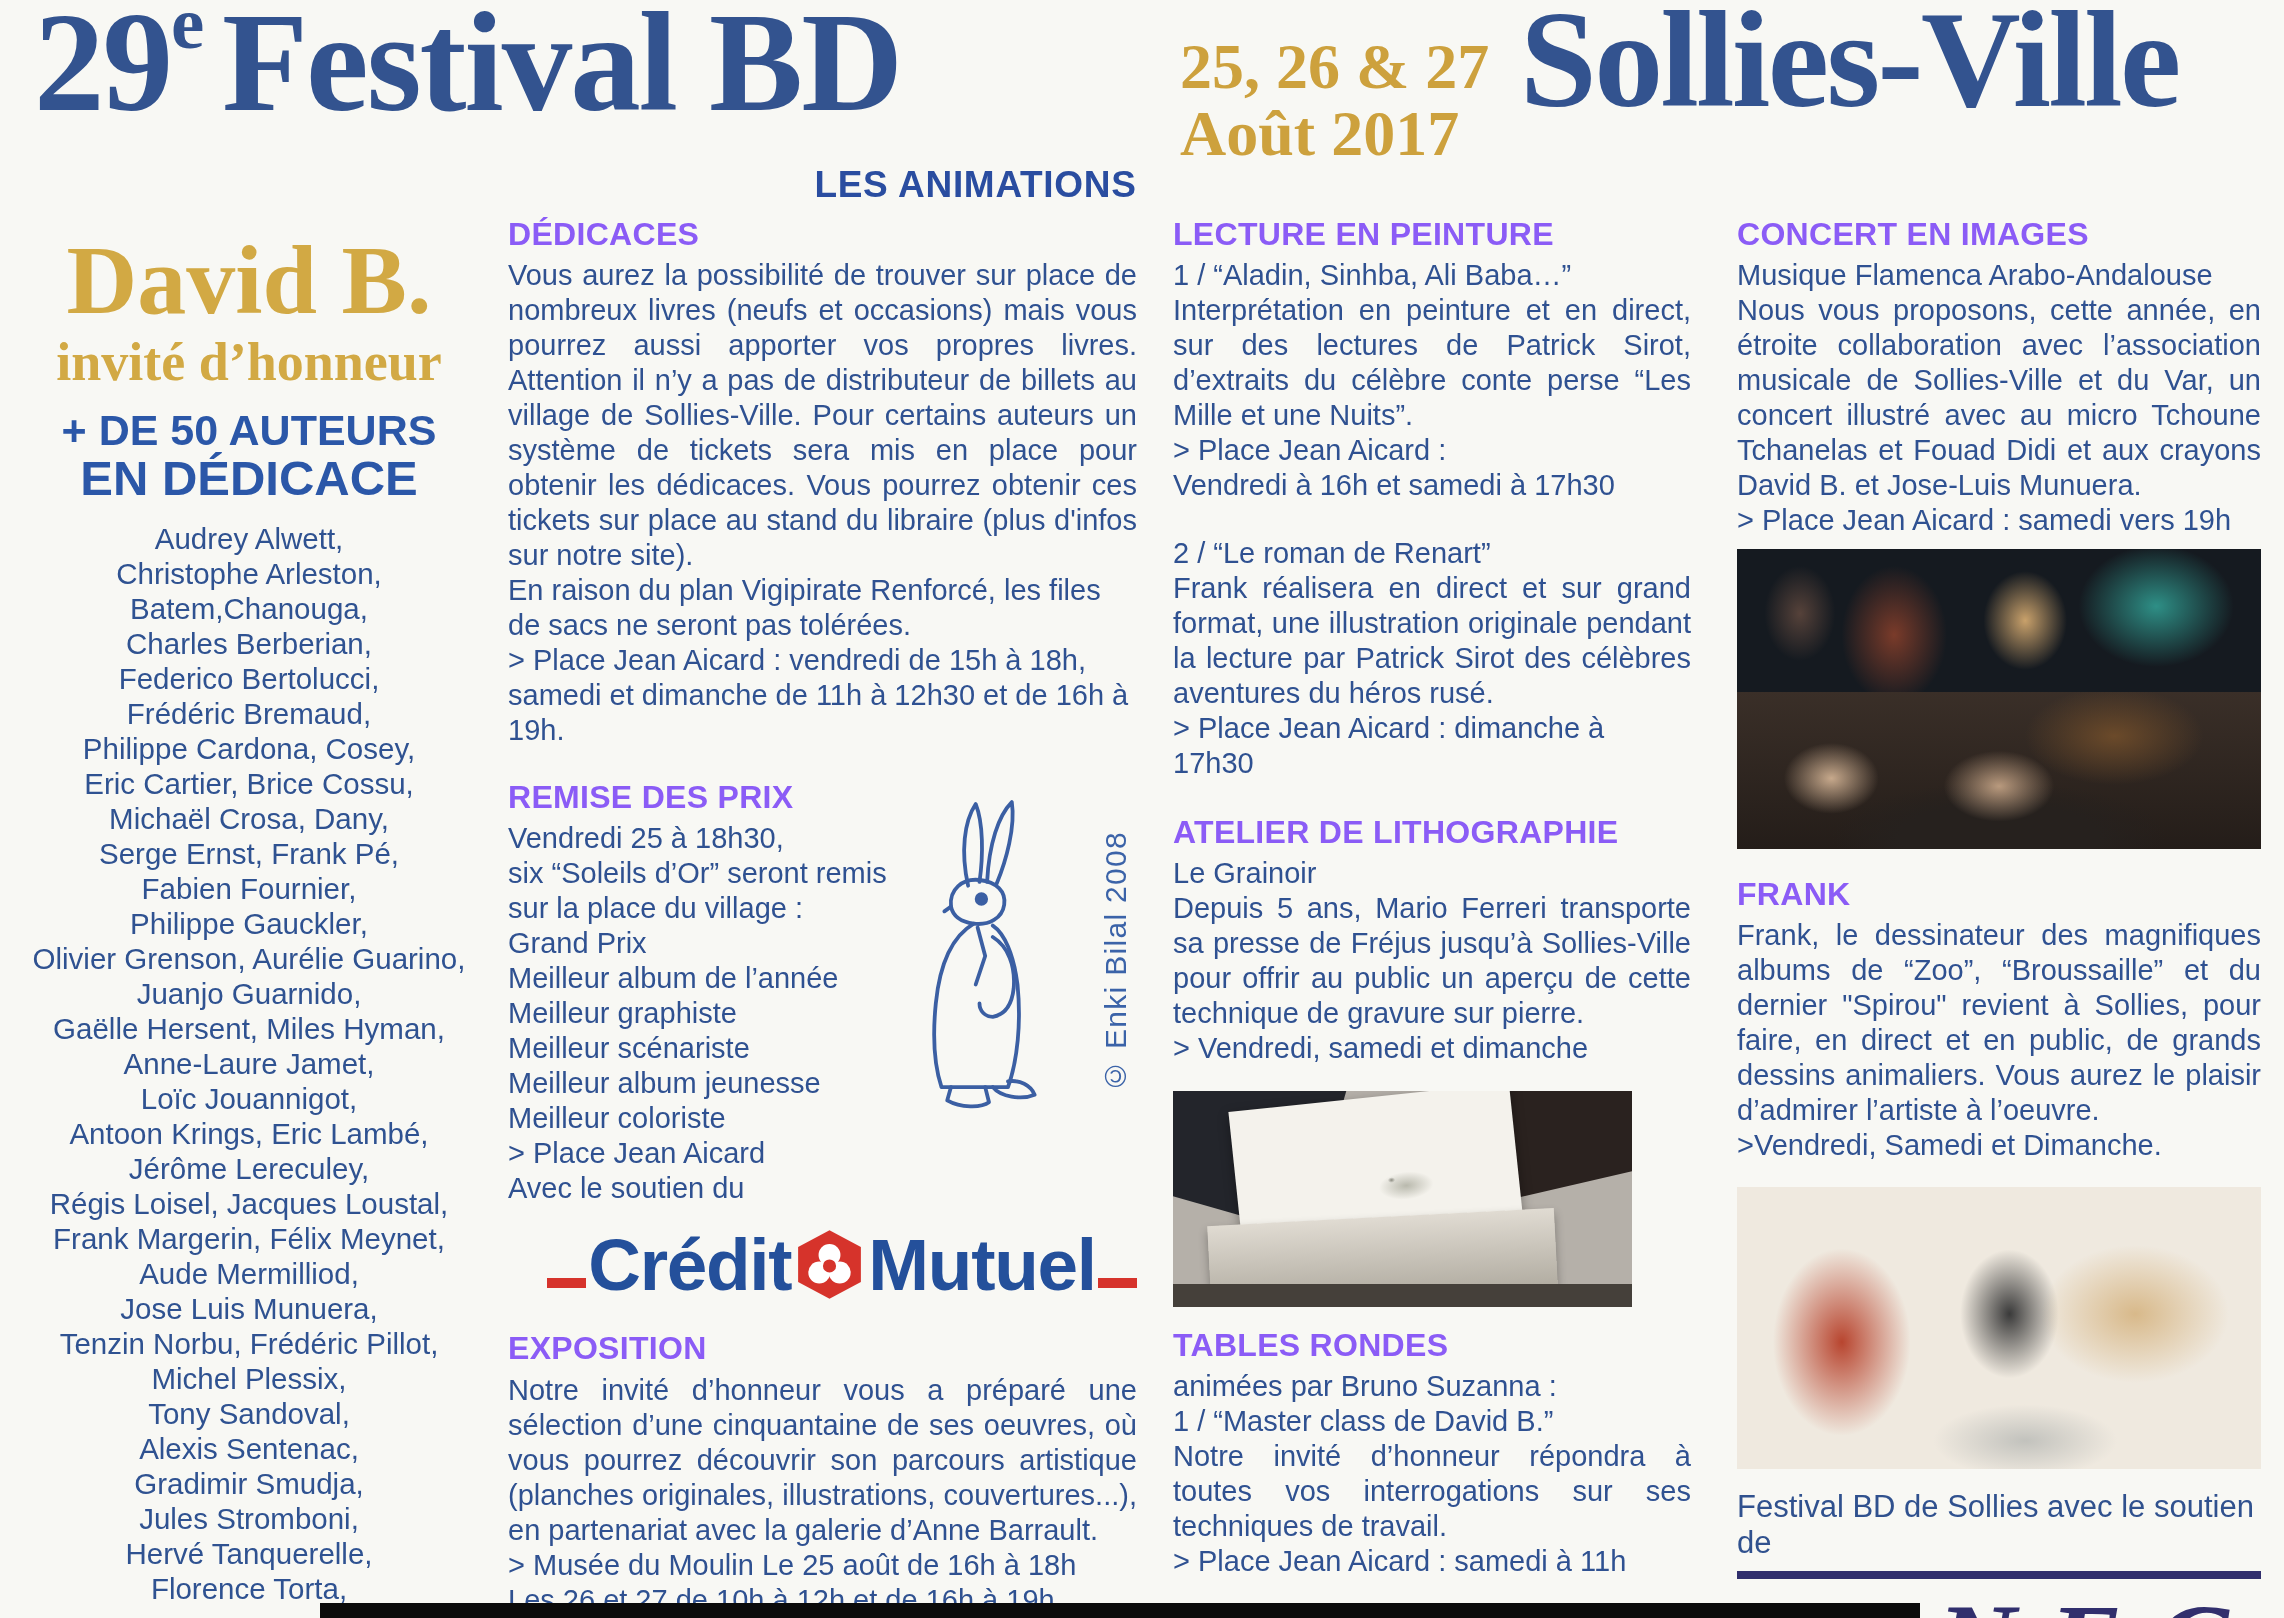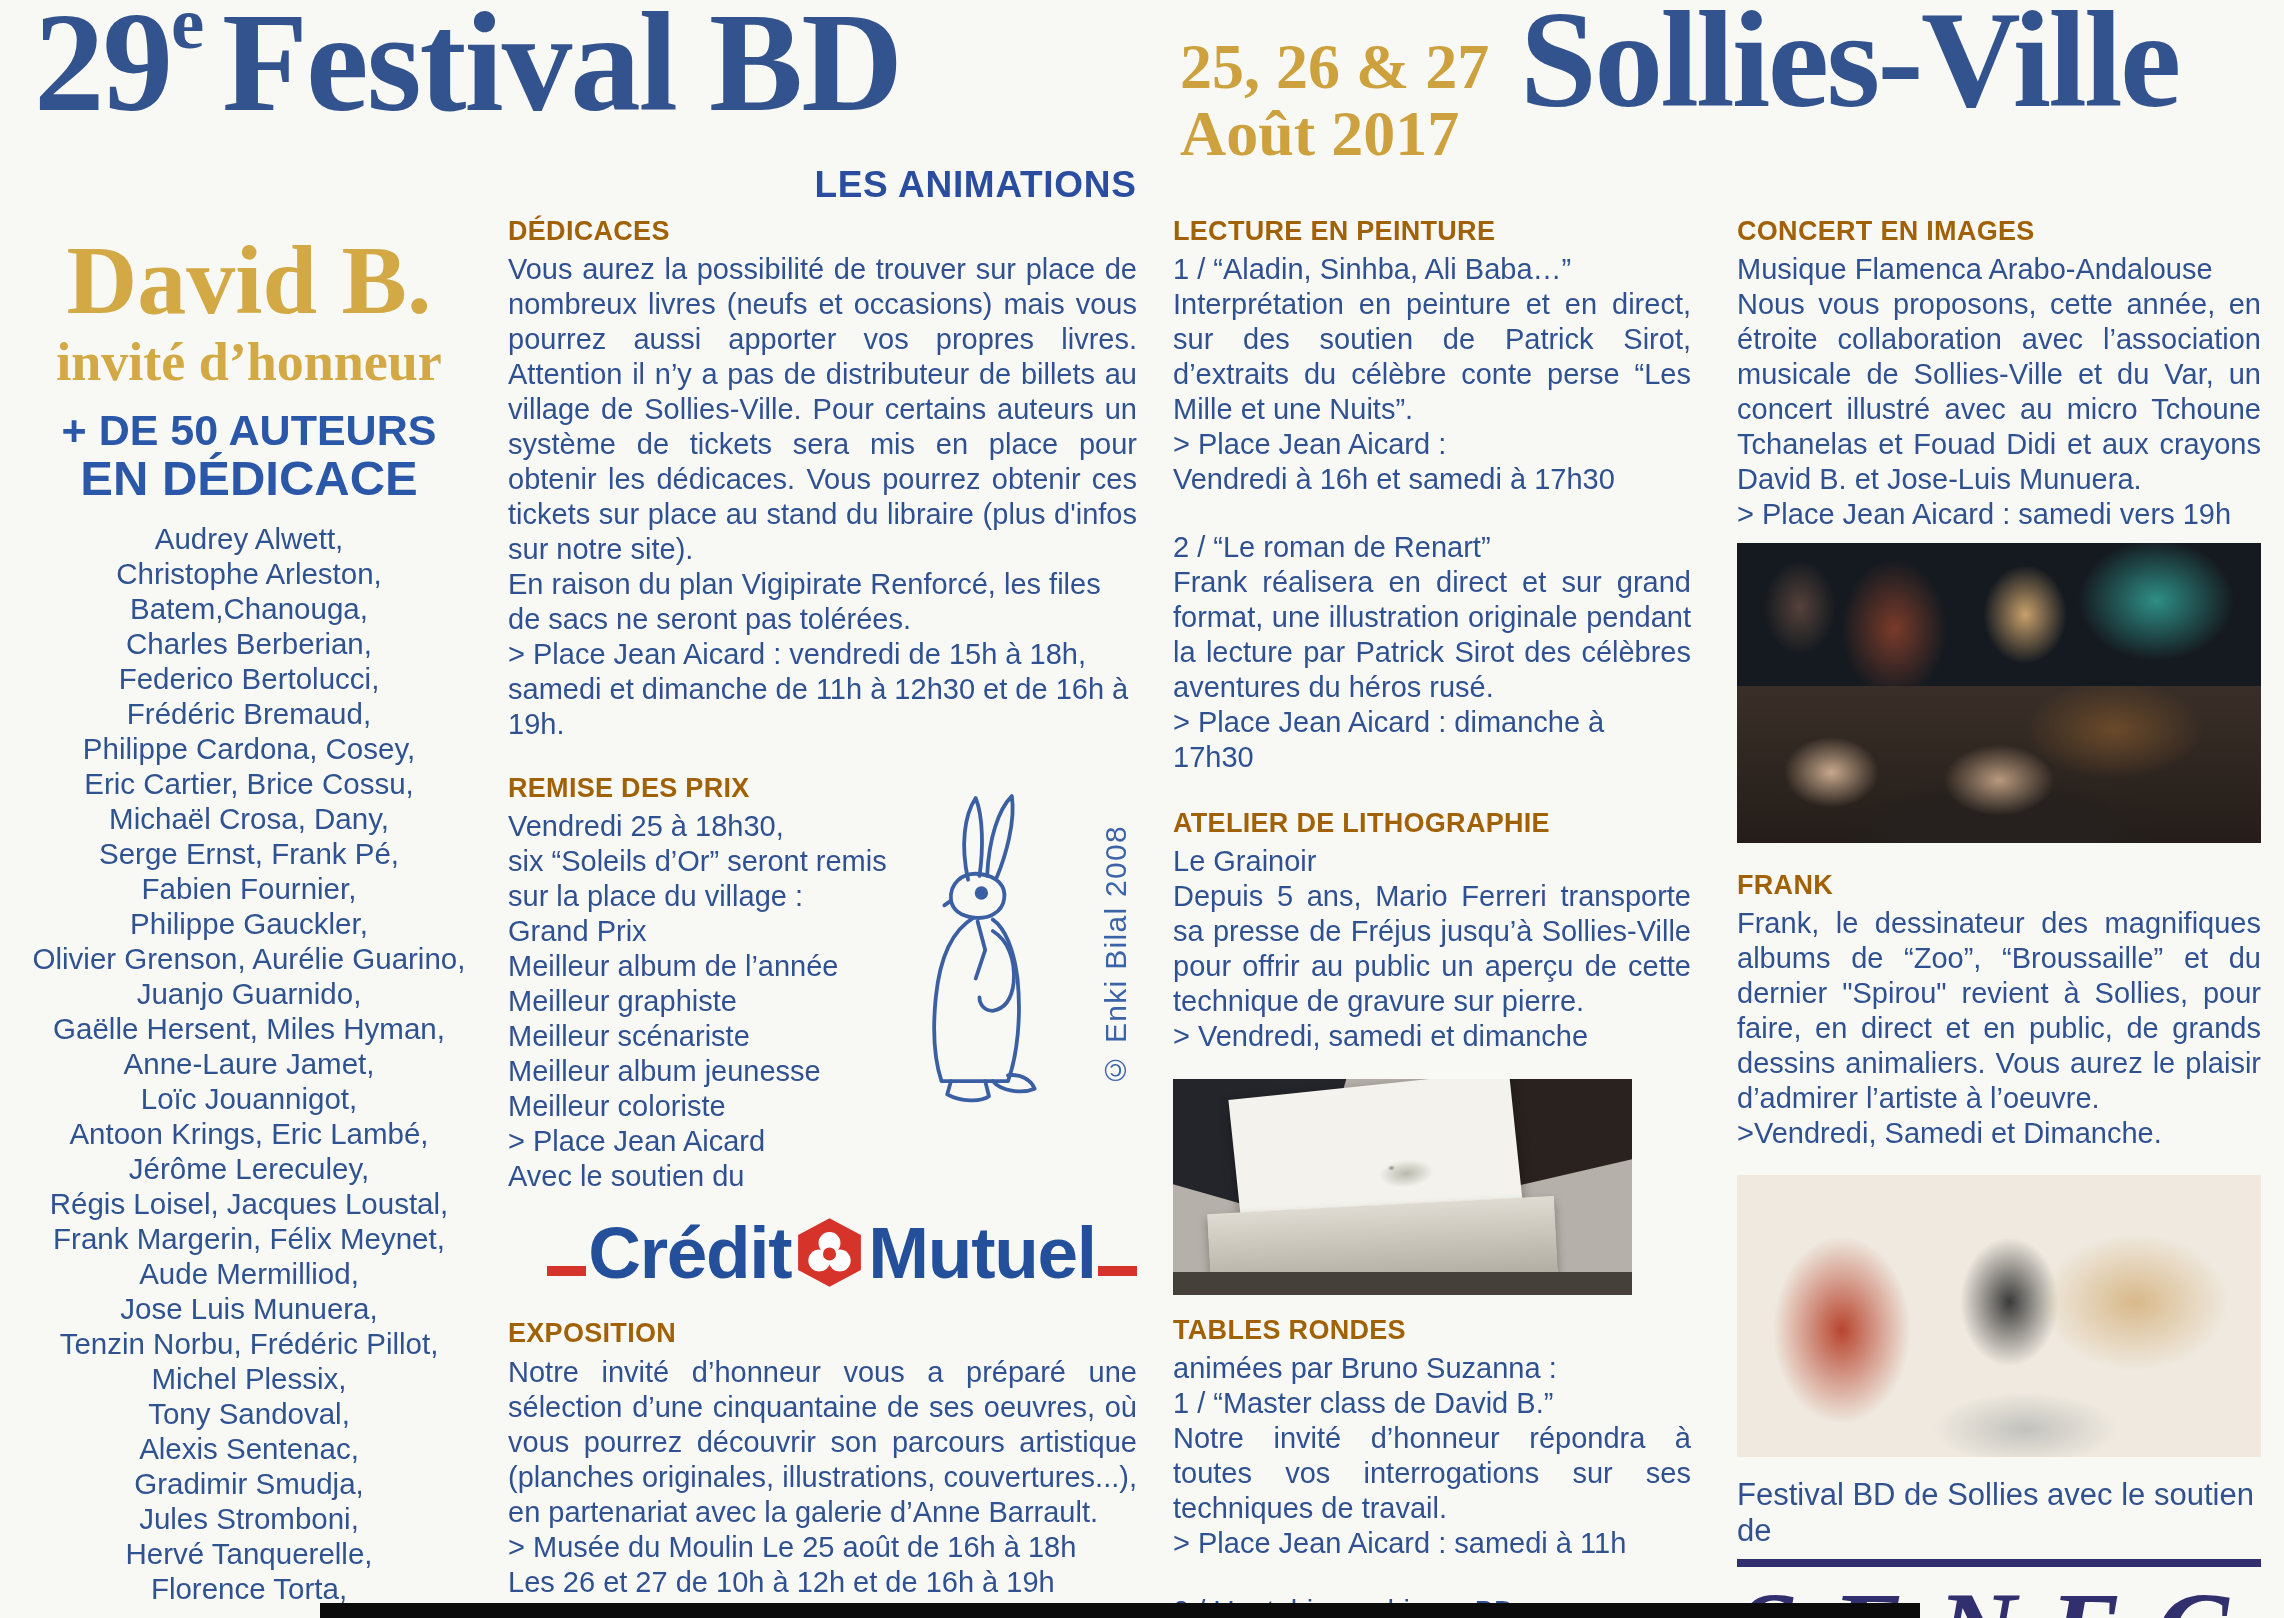--- a/index.html
+++ b/index.html
@@ -30,21 +30,21 @@
     font-size:37px;font-weight:bold;color:#2a4da0;letter-spacing:0.7px;
   }
   
   .col1{position:absolute;left:26px;top:231px;width:446px;text-align:center;}
   .guest-name{font-family:"Liberation Serif",serif;font-weight:bold;color:#d2a944;font-size:98px;line-height:1;}
   .guest-role{font-family:"Liberation Serif",serif;font-weight:bold;color:#d2a944;font-size:54px;line-height:1.05;margin-top:5.2px;}
   .plus1{color:#2b57a8;font-weight:bold;font-size:43px;margin-top:17px;line-height:1.05;}
   .plus2{color:#2b57a8;font-weight:bold;font-size:49px;line-height:1.05;}
   .authors{list-style:none;margin:17px 0 0 0;padding:0;font-size:29.5px;line-height:35px;color:#2f5291;}
   
-  .sec-h{font-size:27px;font-weight:bold;color:#a16207;margin:0 0 5.2px 0;letter-spacing:0.3px;}
+  .sec-h{font-size:32px;font-weight:bold;color:#8b5cf6;margin:0 0 5.2px 0;letter-spacing:0.3px;}
   .body-p{font-size:29px;line-height:35px;text-align:justify;margin:0;}
   .body-p.left{text-align:left;}
   .sp{height:33px;}
   
   .col2{position:absolute;left:508px;top:216px;width:629px;}
   .remise{position:relative;margin-top:31px;}
   .remise-lines{list-style:none;margin:0;padding:0;font-size:29px;line-height:35px;}
   .rabbit-box{position:absolute;right:0;top:-33px;width:243px;height:420px;}
   .rabbit-box svg{position:absolute;left:0;top:0;width:190px;height:420px;}
   .credit-vert{
@@ -223,21 +223,21 @@
 
     </div>
 
   </section>
 
   <section class="col3">
 
     <div>
       <h2 class="sec-h">LECTURE EN PEINTURE</h2>
       <p class="body-p left">1 / “Aladin, Sinhba, Ali Baba…”</p>
-      <p class="body-p">Interprétation en peinture et en direct, sur des soutien de Patrick Sirot, d’extraits du célèbre conte perse “Les Mille et une Nuits”.</p>
+      <p class="body-p">Interprétation en peinture et en direct, sur des lectures de Patrick Sirot, d’extraits du célèbre conte perse “Les Mille et une Nuits”.</p>
       <p class="body-p left">&gt; Place Jean Aicard :</p>
       <p class="body-p left">Vendredi à 16h et samedi à 17h30</p>
       <div class="sp"></div>
       <p class="body-p left">2 / “Le roman de Renart”</p>
       <p class="body-p">Frank réalisera en direct et sur grand format, une illustration originale pendant la lecture par Patrick Sirot des célèbres aventures du héros rusé.</p>
       <p class="body-p left">&gt; Place Jean Aicard : dimanche à 17h30</p>
     </div>
 
     <div class="sp"></div>
 

